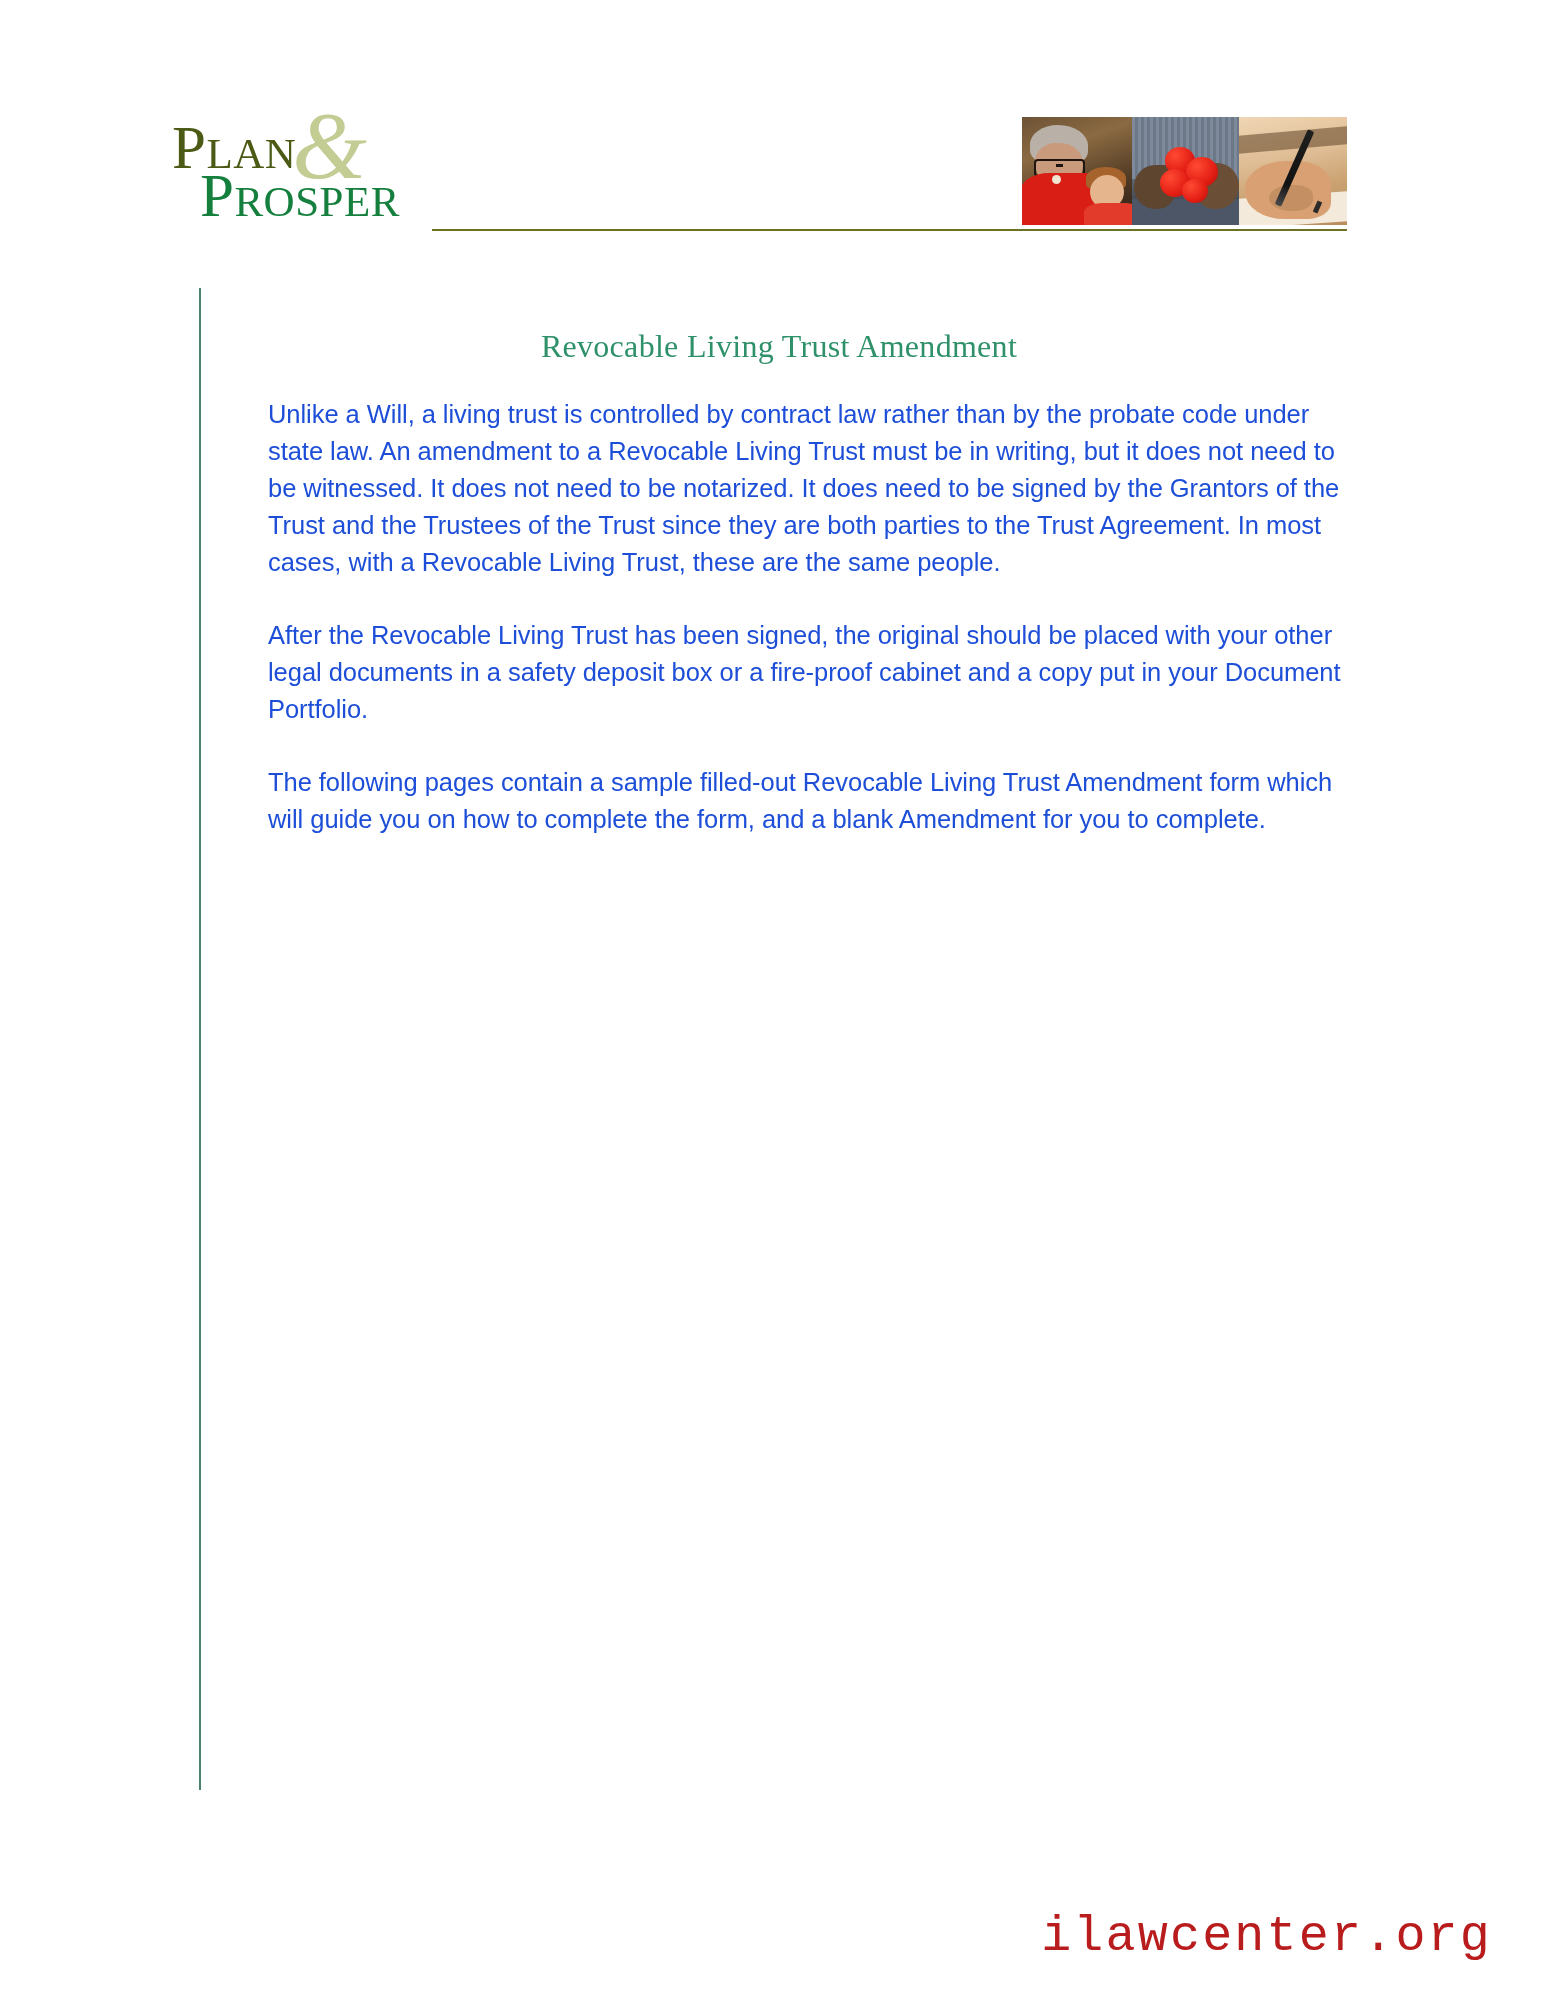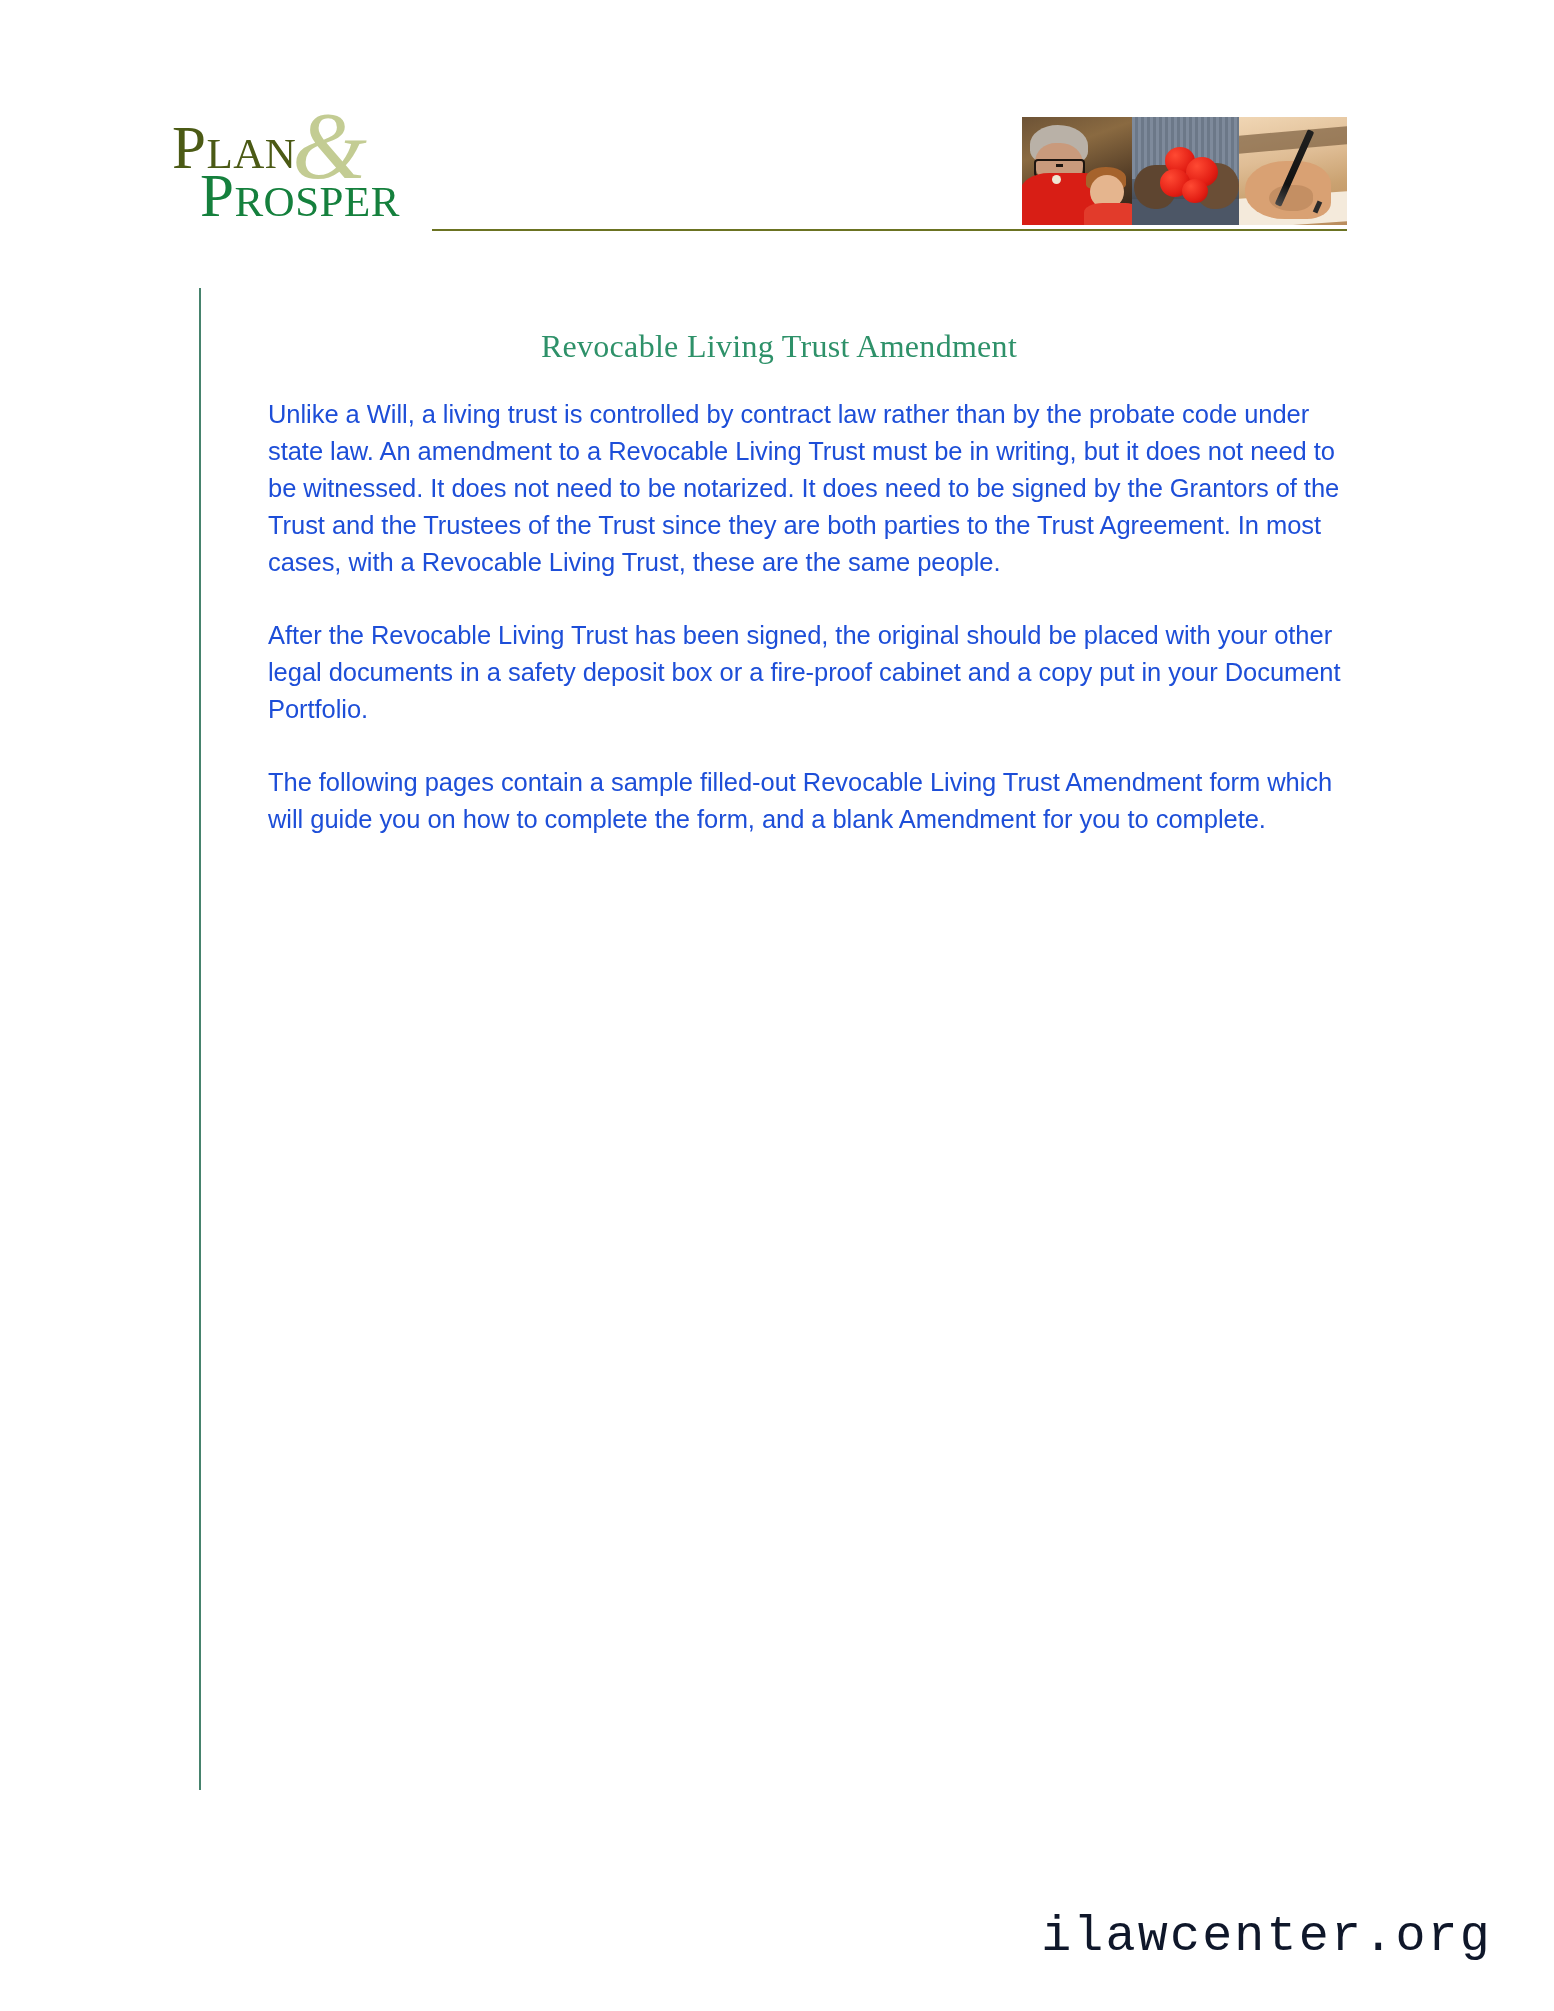--- a/index.html
+++ b/index.html
@@ -246,21 +246,21 @@
   }
   .body-copy p:last-child { margin-bottom: 0; }
 
   
   .footer-url {
     position: absolute;
     right: 62px;
     bottom: 46px;
     font-family: "Liberation Mono", "DejaVu Sans Mono", monospace;
     font-size: 50px;
-    color: #0f172a;
+    color: #b91c1c;
     letter-spacing: 2.2px;
     white-space: nowrap;
   }
 </style>
 </head>
 <body>
 
 <div class="page">
 
   <div class="header">

